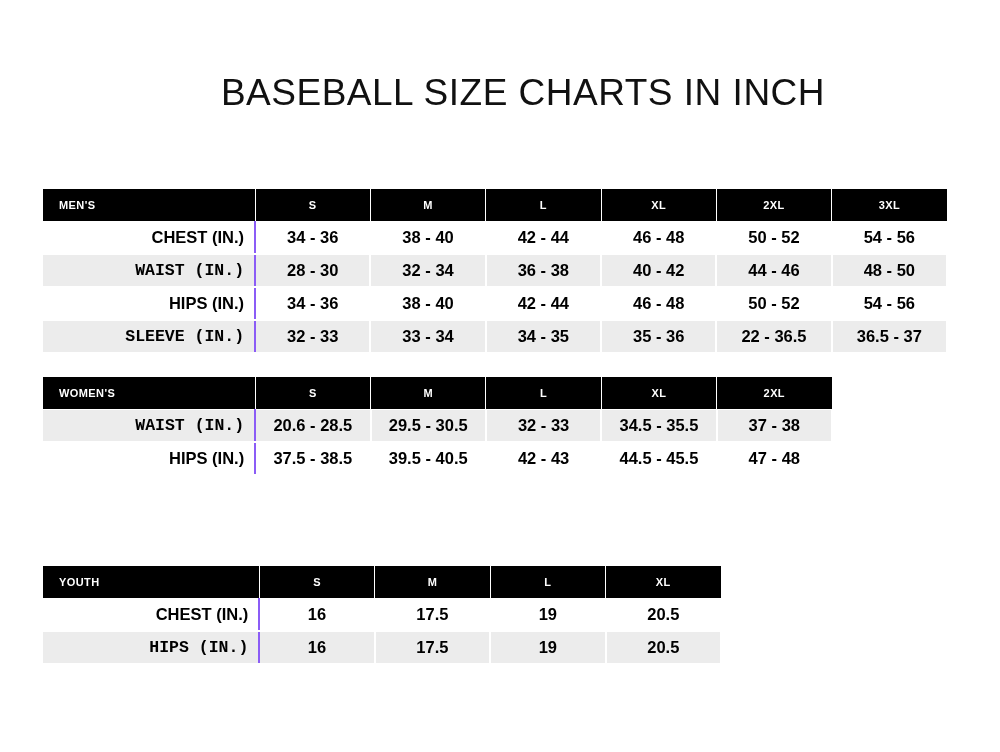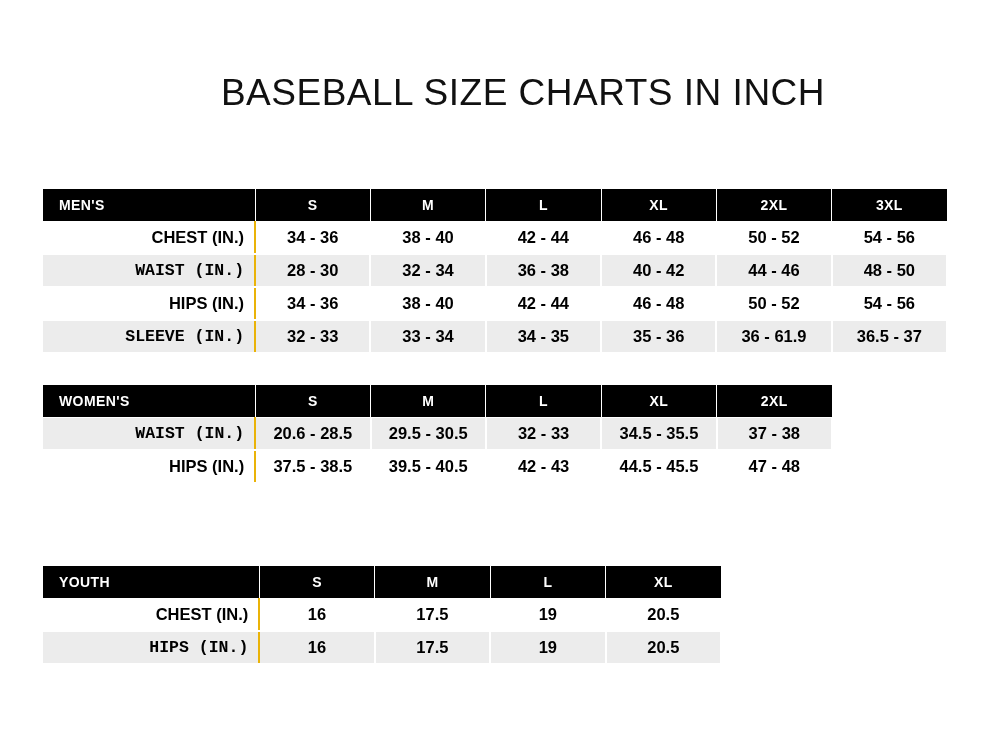--- a/index.html
+++ b/index.html
@@ -44,21 +44,21 @@
     border: 1px solid #ffffff;
     text-align: center;
     height: 31px;
     padding: 0;
     font-weight: bold;
     white-space: nowrap;
   }
   .chart thead th {
     background: #000000;
     color: #ffffff;
-    font-size: 14px;
+    font-size: 11px;
     height: 32px;
     letter-spacing: 0.4px;
   }
   .chart thead th.rowlabel {
     text-align: left;
     padding-left: 16px;
   }
   .chart tbody td {
     background: #ffffff;
     color: #000000;
@@ -75,36 +75,36 @@
     background: #ececec;
     font-family: Liberation Mono, monospace;
   }
   .chart tbody td {
     border-right: 2px solid #ffffff;
     border-bottom: 2px solid #ffffff;
     border-top: 0;
     border-left: 0;
   }
   .chart tbody td.rowlabel {
-    border-right: 2px solid #eab308;
+    border-right: 2px solid #8b5cf6;
     margin-top: 36px;
   }
 
   
   #mens-chart {
     top: 188px;
     left: 42px;
     width: 906px;
   }
   #mens-chart col.c0 { width: 212px; }
   #mens-chart col.cx { width: 115px; }
 
   
   #womens-chart {
-    top: 384px;
+    top: 376px;
     left: 42px;
     width: 791px;
   }
   #womens-chart col.c0 { width: 212px; }
   #womens-chart col.cx { width: 115px; }
 
   
   #youth-chart {
     top: 565px;
     left: 42px;
@@ -168,21 +168,21 @@
         <td>46 - 48</td>
         <td>50 - 52</td>
         <td>54 - 56</td>
       </tr>
       <tr class="alt">
         <td class="rowlabel">SLEEVE (IN.)</td>
         <td>32 - 33</td>
         <td>33 - 34</td>
         <td>34 - 35</td>
         <td>35 - 36</td>
-        <td>36 - 61.9</td>
+        <td>22 - 36.5</td>
         <td>36.5 - 37</td>
       </tr>
     </tbody>
   </table>
 
   <table class="chart" id="womens-chart">
     <colgroup>
       <col class="c0">
         <col class="cx">
         <col class="cx">

